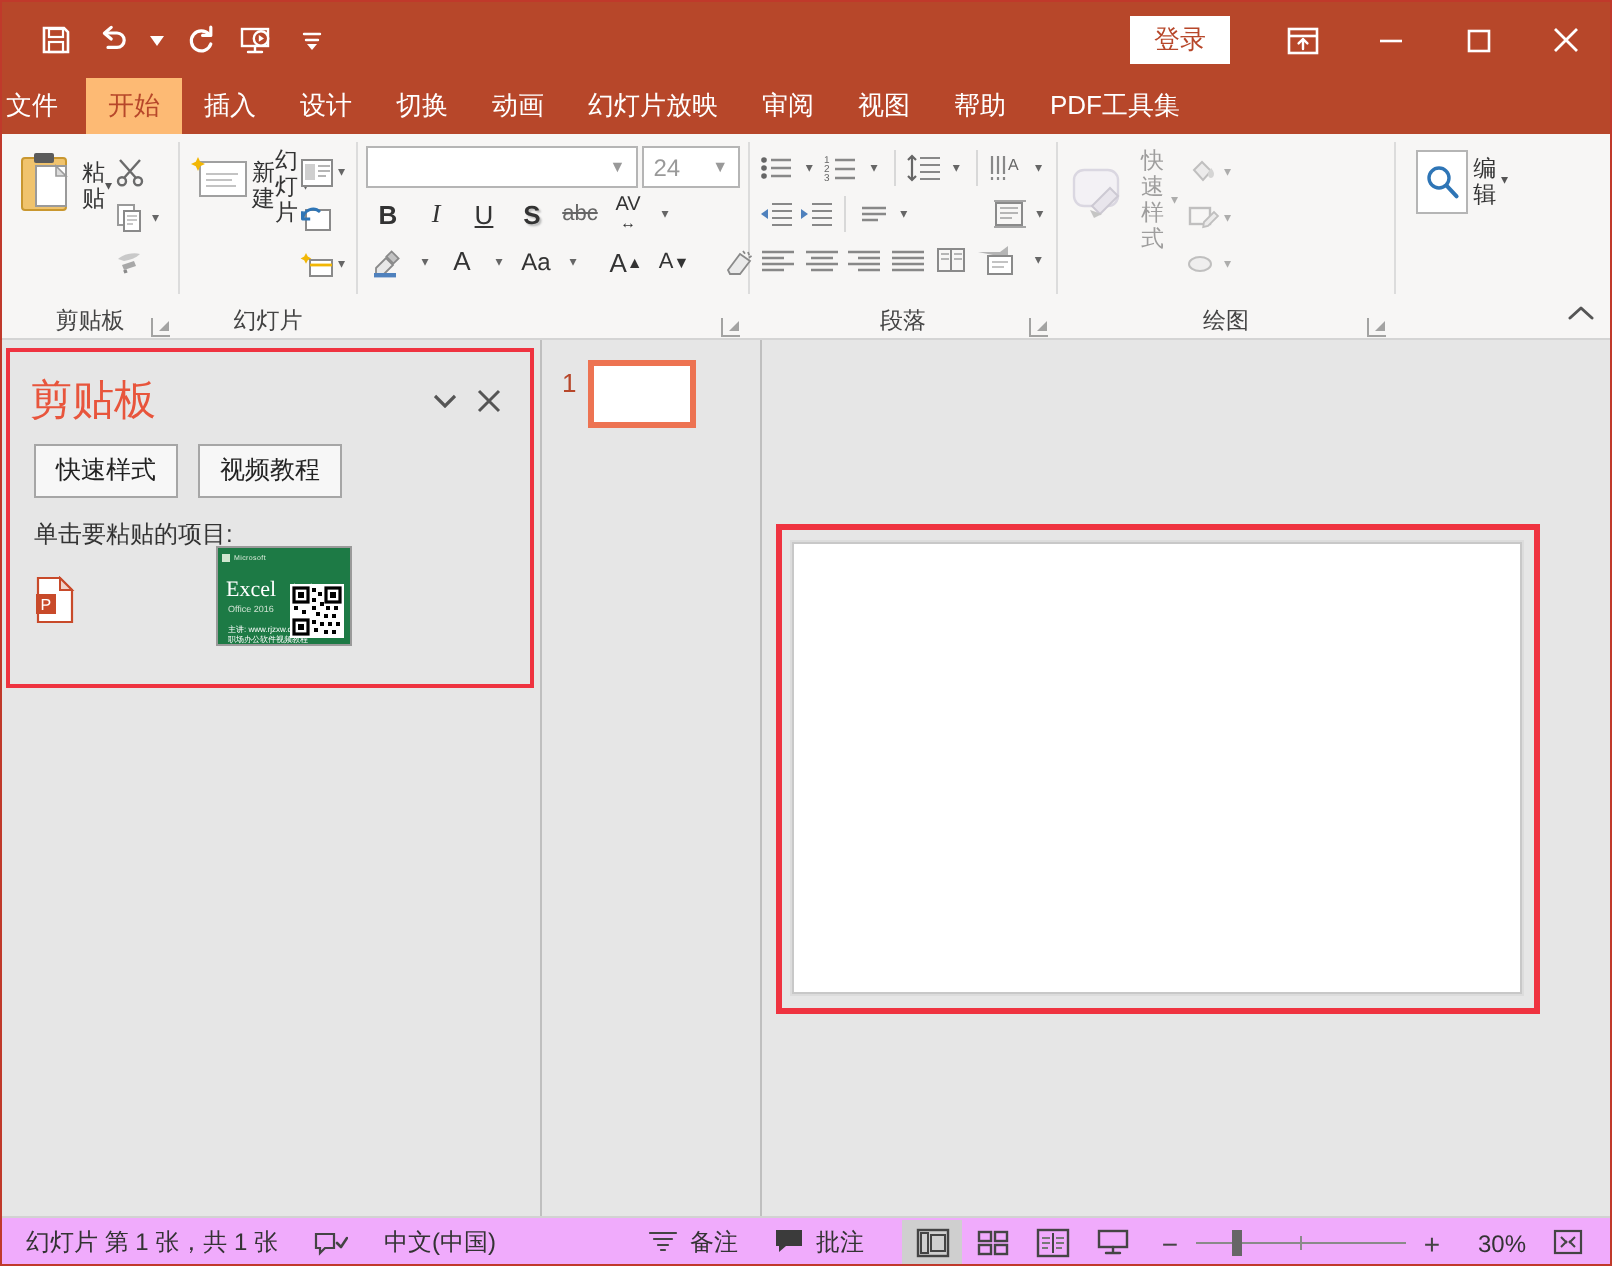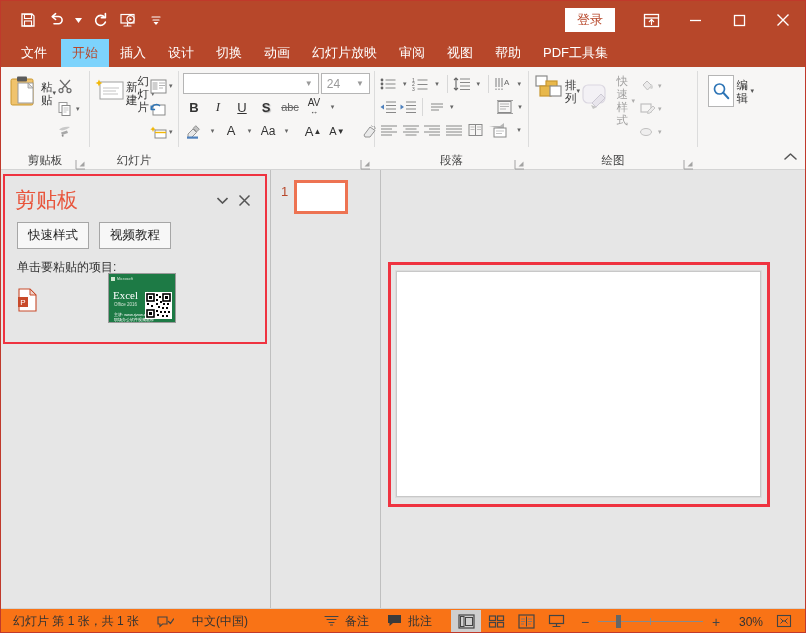--- a/index.html
+++ b/index.html
@@ -44,22 +44,22 @@
 
   
   .tabbar {
     height:28px; background:#b7472a; display:flex; align-items:flex-end;
     position:relative;
   }
   .tab {
     font-size:13px; color:#fff; padding:4px 11px 5px 11px; cursor:pointer;
     height:28px; display:flex; align-items:center;
   }
-  .tab.active { background:#7dd3fc; color:#b7472a; }
-  .tab.file { padding-left:20px; padding-right:14px; }
+  .tab.active { background:#fdba74; color:#b7472a; }
+  .tab.file { padding-left:2px; padding-right:14px; }
   .tabbar-right { margin-left:auto; display:flex; align-items:center; padding-right:12px; }
   .tellme, .share {
     font-size:13px; color:#fff; display:flex; align-items:center; gap:5px;
     padding:0 10px; cursor:pointer; height:28px;
   }
 
   
   .ribbon {
     height:103px; background:#f7f6f5; border-bottom:1px solid #d4d4d4;
     display:flex; position:relative;
@@ -172,21 +172,21 @@
   }
   .slide-annot { position:absolute; inset:0; border:3px solid #ef3340; }
   .slide-canvas {
     position:absolute; left:8px; top:9px; width:365px; height:226px;
     background:#fff; border:1px solid #c8c8c8;
     box-shadow: 0 0 0 1px #dcdcdc;
   }
 
   
   .statusbar {
-    height:26px; background:#f97316; border-top:1px solid #d2d2d2;
+    height:26px; background:#f0abfc; border-top:1px solid #d2d2d2;
     display:flex; align-items:center; font-size:12px; color:#333;justify-content:space-between;
   }
   .sb-item { display:flex; align-items:center; gap:6px; padding:0 9px; height:26px; cursor:pointer; }
   .sb-item.static { cursor:default; }
   .sb-right { margin-left:auto; display:flex; align-items:center; height:26px; }
   .view-btn {
     width:30px; height:24px; display:flex; align-items:center; justify-content:center;
     cursor:pointer;
   }
   .view-btn.active { background:#cfcfcf; }
@@ -596,32 +596,20 @@
       <svg width="11" height="11" viewBox="0 0 11 11">
           <path d="M1 1v9h9" fill="none" stroke="#777" stroke-width="1"></path>
           <path d="M9.5 2.5v5h-5z" fill="#777"></path>
         </svg>
     </div>
   </div>
   <div class="group-sep"></div>
 
   <div class="group" style="width:168px">
     <div class="grp-body">
-      <div class="bigbtn">
-        <span>
-          <svg width="32" height="30" viewBox="0 0 32 30">
-            <rect x="3" y="2" width="11" height="10" fill="#fff" stroke="#8a8a8a" stroke-width="1.2"></rect>
-            <rect x="13" y="7" width="11" height="10" fill="#e8b84b" stroke="#c9972f" stroke-width="1.2"></rect>
-            <rect x="7" y="12" width="11" height="10" fill="#e8b84b" stroke="#c9972f" stroke-width="1.2"></rect>
-            <rect x="17" y="12" width="11" height="10" fill="#fff" stroke="#8a8a8a" stroke-width="1.2"></rect>
-          </svg>
-        </span>
-        <span class="lbl">排列</span>
-        <span class="cdn">▾</span>
-      </div>
       <div class="bigbtn" style="width:56px;opacity:.45">
         <span>
           <svg width="34" height="30" viewBox="0 0 34 30">
             <rect x="4" y="2" width="22" height="18" rx="5" fill="#f0edf5" stroke="#b9b2c9" stroke-width="1.2"></rect>
             <path d="M13 20l9-9 4 4-9 9z" fill="#d8d2e2" stroke="#9a93ab" stroke-width="1"></path>
             <path d="M12 22l2 4 4-2z" fill="#8a8a8a"></path>
           </svg>
         </span>
         <span class="lbl">快速样式</span>
         <span class="cdn">▾</span>

